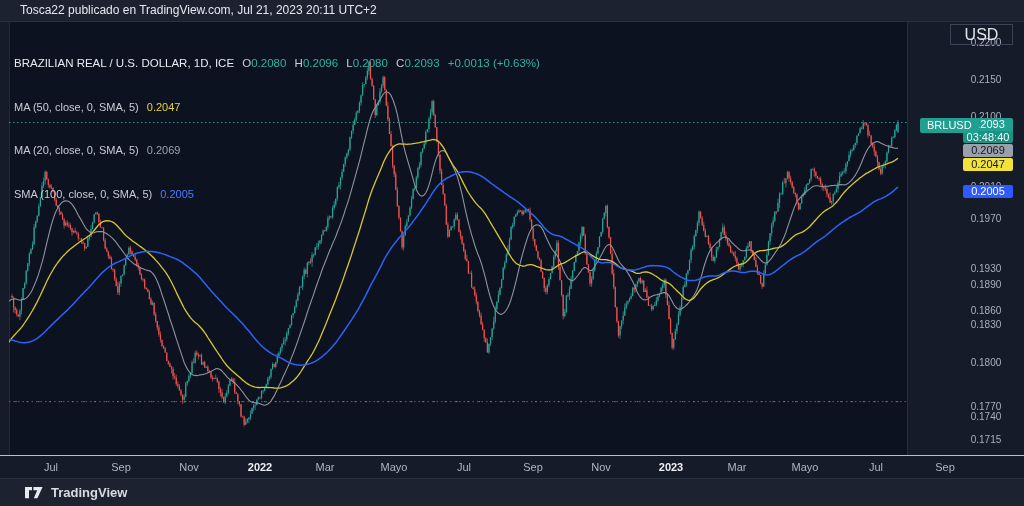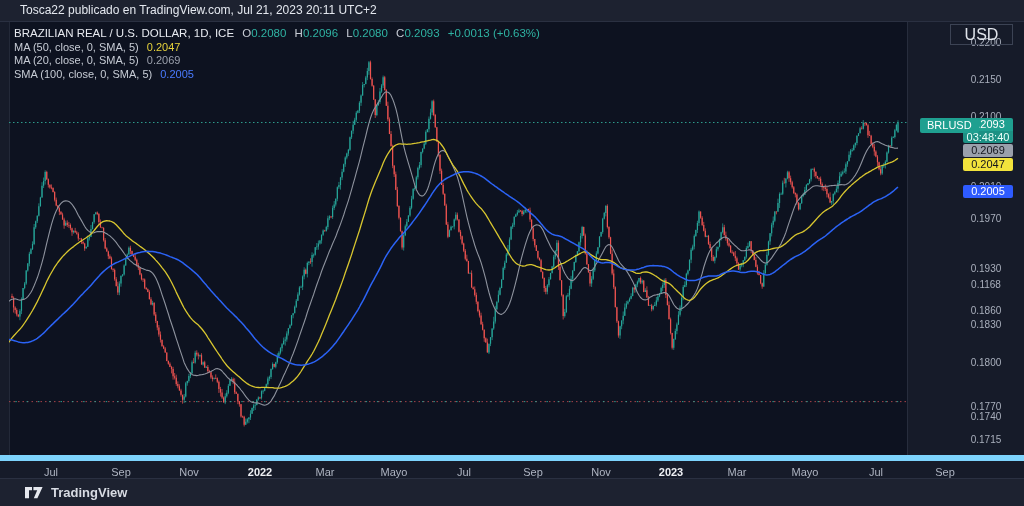--- a/index.html
+++ b/index.html
@@ -5,32 +5,32 @@
   html,body{margin:0;padding:0;background:#0b0e16;}
   .stage{position:relative;width:1024px;height:506px;background:#161b29;overflow:hidden;
          font-family:"Liberation Sans",sans-serif;-webkit-font-smoothing:antialiased;}
   .topbar{position:absolute;left:0;top:0;width:1024px;height:22px;background:#1d2230;
           border-bottom:1px solid #2a3041;box-sizing:border-box;z-index:5;}
   .topbar span{display:inline-block;padding-left:20px;font-size:12px;line-height:21px;color:#e4e8ef;}
   .plot{position:absolute;left:9px;top:22px;width:899px;height:433px;background:#0d1220;
         border-right:1px solid #272d3d;border-left:1px solid #232938;box-sizing:border-box;z-index:0;cursor:crosshair;}
   #chart-svg{position:absolute;left:0;top:0;z-index:1;pointer-events:none;}
   .legend{position:absolute;left:14px;top:27px;z-index:6;font-size:11px;}
-  .lrow{height:13.5px;line-height:13.5px;white-space:nowrap;}
+  .lrow{height:13.5px;line-height:13.5px;white-space:nowrap;margin-top:30px;}
   .lrow.title{font-size:11.5px;color:#e7eaf0;}
   .dim{color:#c7ccd5;} .teal{color:#2fb3a3;} .yellowv{color:#e6d23b;} .grayv{color:#9ba0ac;} .bluev{color:#4a7bff;}
   .sp{display:inline-block;width:5px;}
   .usd{position:absolute;left:950px;top:24px;width:61px;height:19px;z-index:6;border:1px solid #3c4354;
        border-radius:0;color:#e0e4eb;font-size:16px;display:flex;align-items:center;justify-content:center;cursor:pointer;}
   .ytick{position:absolute;left:960px;width:52px;text-align:center;font-size:10px;color:#a9afbc;z-index:2;}
   .tag{position:absolute;left:963px;width:50px;box-sizing:border-box;text-align:center;font-size:11px;
        border-radius:2px;z-index:4;overflow:hidden;}
   .symtag{position:absolute;z-index:4;color:#fff;font-size:11px;height:15px;line-height:15px;
           padding:0 7px;border-radius:2px;}
-  .timeaxis{position:absolute;left:0;top:455px;width:1024px;height:23px;border-top:6px solid #7dd3fc;
+  .timeaxis{position:absolute;left:0;top:455px;width:1024px;height:23px;border-top:1px solid #7dd3fc;
             box-sizing:border-box;z-index:2;cursor:ew-resize;}
   .tlabel{position:absolute;top:5px;transform:translateX(-50%);font-size:11px;color:#aeb4c1;}
   .tlabel.year{color:#eef0f4;font-weight:700;}
   .bottombar{position:absolute;left:0;top:478px;width:1024px;height:28px;background:#1d2230;
              border-top:1px solid #2a3041;box-sizing:border-box;display:flex;align-items:center;
              padding-left:24px;gap:7px;z-index:5;}
   .brand{font-size:13px;font-weight:700;color:#d8dce3;}
 </style>
 </head>
 <body>
@@ -91,21 +91,21 @@
 
   <div class="usd">USD</div>
 
   <div id="price-axis">
       <div class="ytick" style="top: 37px;">0.2200</div>
       <div class="ytick" style="top: 73.6683px;">0.2150</div>
       <div class="ytick" style="top: 111.199px;">0.2100</div>
       <div class="ytick" style="top: 181.065px;">0.2010</div>
       <div class="ytick" style="top: 213.126px;">0.1970</div>
       <div class="ytick" style="top: 263px;">0.1930</div>
-      <div class="ytick" style="top: 279.249px;">0.1168</div>
+      <div class="ytick" style="top: 279.249px;">0.1890</div>
       <div class="ytick" style="top: 304.77px;">0.1860</div>
       <div class="ytick" style="top: 319px;">0.1830</div>
       <div class="ytick" style="top: 357.07px;">0.1800</div>
       <div class="ytick" style="top: 401px;">0.1770</div>
       <div class="ytick" style="top: 411.143px;">0.1740</div>
       <div class="ytick" style="top: 434.226px;">0.1715</div>
       <div class="tag" style="background: rgb(31, 160, 144); color: rgb(255, 255, 255); height: 13px; line-height: 13px; top: 117.525px; border-radius: 2px 2px 0px 0px;">0.2093</div>
       <div class="tag cd" style="background: rgb(28, 145, 132); color: rgb(234, 255, 249); height: 12px; line-height: 12px; top: 130.525px; border-radius: 0px 0px 2px 2px;">03:48:40</div>
       <div class="symtag" style="background: rgb(31, 160, 144); left: 920px; top: 118.025px;">BRLUSD</div>
       <div class="tag" style="background: rgb(154, 160, 171); color: rgb(20, 22, 29); height: 13px; line-height: 13px; top: 143.525px;">0.2069</div>

